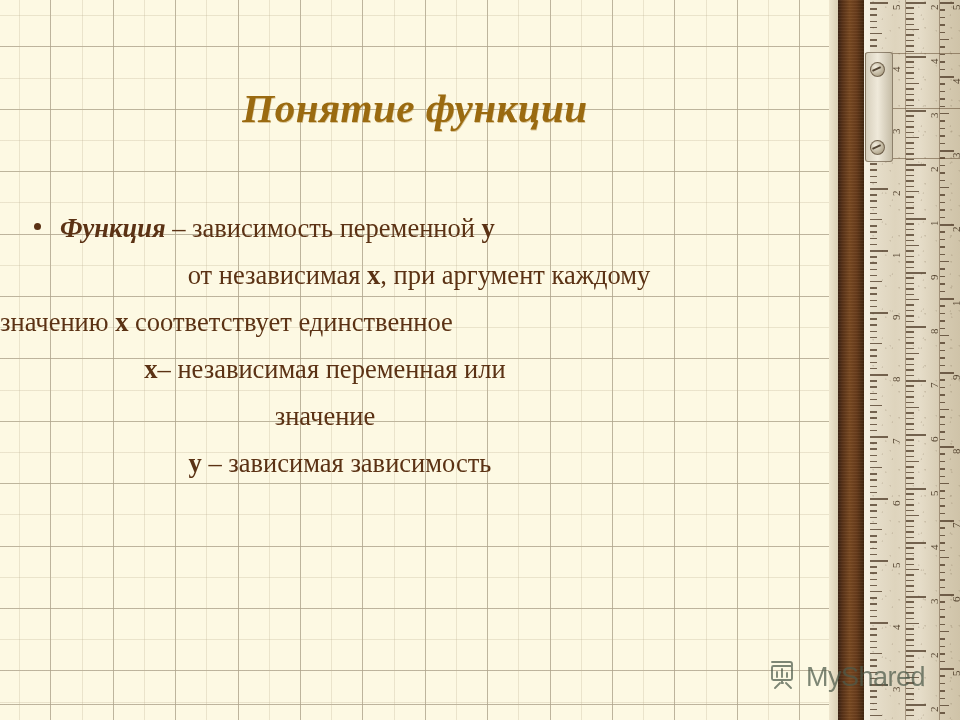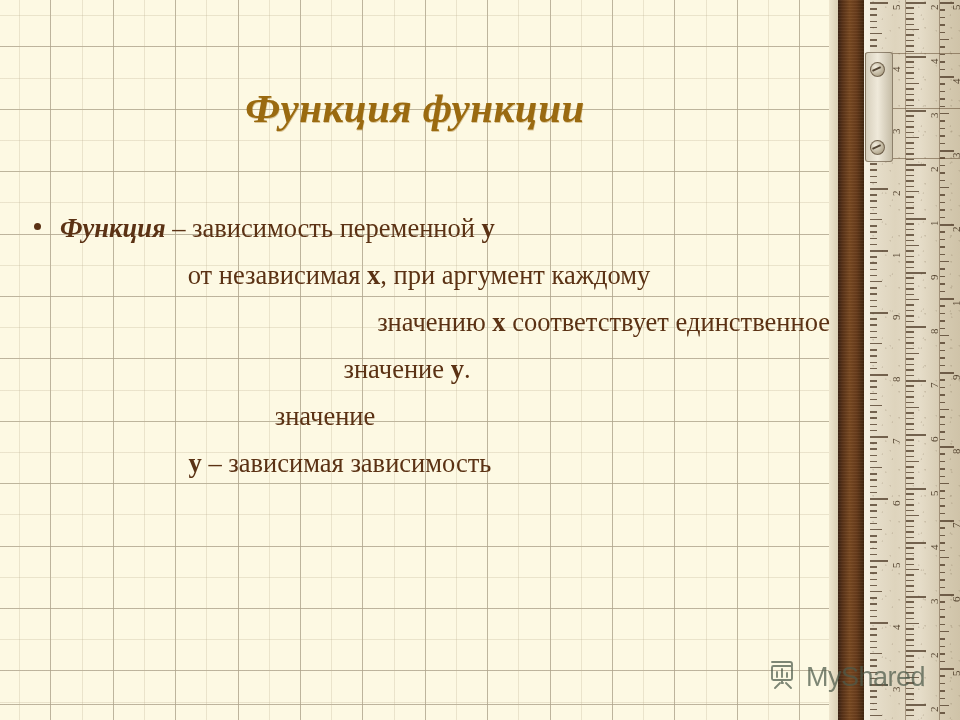--- a/index.html
+++ b/index.html
@@ -89,21 +89,21 @@
   .bullet-dot {
     position: absolute;
     left: 34px;
     top: 18px;
     width: 7px;
     height: 7px;
     background: #5b3214;
     border-radius: 50%;
   }
 
-  .ctr   { text-align: right; }
+  .ctr   { text-align: left; }
   .ind1  { text-align: center; padding-left: 8px; }
   .ind2  { text-align: center; padding-right: 16px; }
   .ind3  { text-align: center; padding-right: 40px; }
   .ind4  { text-align: center; padding-right: 180px; }
   .ind5  { text-align: center; padding-right: 150px; }
 
   .b  { font-weight: bold; }
   .bi { font-weight: bold; font-style: italic; }
 
   
@@ -658,42 +658,42 @@
     <div class="bracket-line" style="top:53px;"></div>
     <div class="bracket-line" style="top:108px;"></div>
     <div class="bracket-line" style="top:158px;"></div>
     <div class="bracket"></div>
     <div class="screw" style="left:41px; top:62px;"></div>
     <div class="screw" style="left:41px; top:140px;"></div>
   </div>
 
   <div class="content">
 
-    <div class="slide-title">Функция функции</div>
+    <div class="slide-title">Понятие функции</div>
 
     <div class="body-block">
 
       <div class="bullet-line">
         <span class="bullet-dot"></span>
         <span class="bi">Функция</span><span> – зависимость переменной </span><span class="b">y</span>
       </div>
 
       <div class="ind1">
         <span>от независимая  </span><span class="b">x</span><span>, при аргумент каждому</span>
       </div>
 
       <div class="ctr">
         <span>значению </span><span class="b">x</span><span> соответствует единственное</span>
       </div>
 
-      <div class="ind2">
-        <span>значение </span><span class="b">y</span><span>.</span>
-      </div>
-
-
+
+
+      <div class="ind4">
+        <span class="b">x</span><span>– независимая переменная или</span>
+      </div>
 
       <div class="ind4">
         <span>значение</span>
       </div>
 
       <div class="ind5">
         <span class="b">y</span><span> – зависимая зависимость</span>
       </div>
 
     </div>

